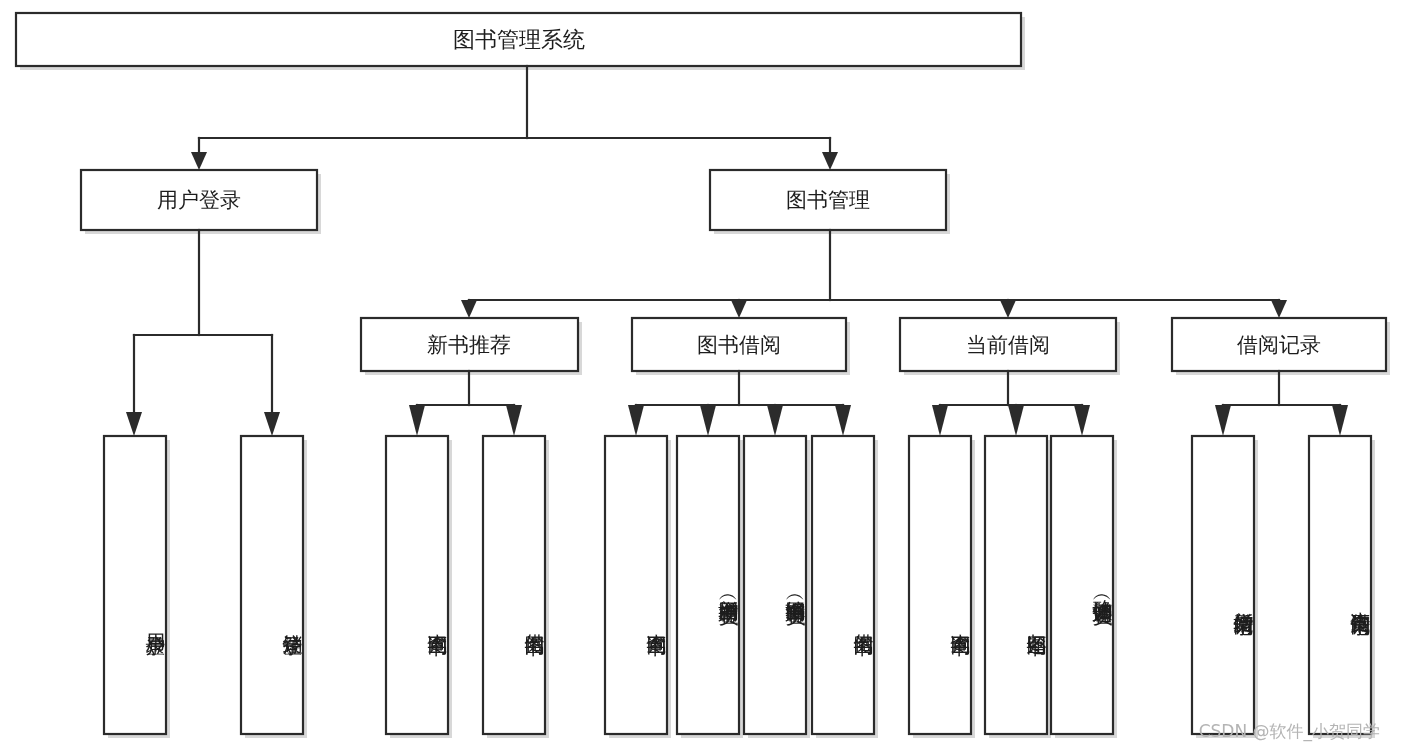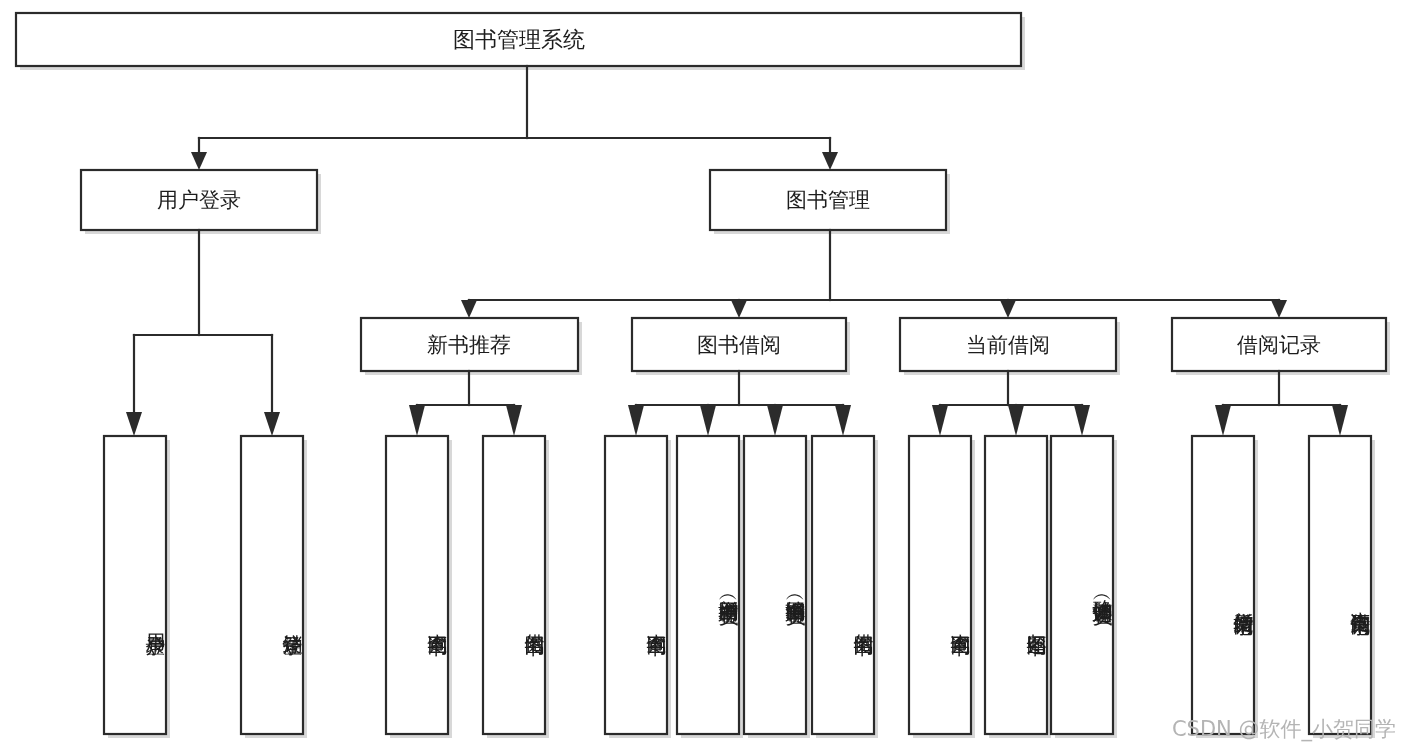--- a/index.html
+++ b/index.html
@@ -10,21 +10,20 @@
   }
   body {
     font-family: "DejaVu Sans", "Liberation Sans", sans-serif;
   }
   #diagram-root {
     position: relative;
     width: 1390px;
     height: 747px;
     background: #ffffff;
     overflow: hidden;
-    padding-left: 16px;
   }
   svg#flow-svg {
     position: absolute;
     left: 0;
     top: 0;
     width: 1405px;
     height: 747px;
   }
   .node-rect {
     fill: #ffffff;
@@ -70,21 +69,21 @@
     letter-spacing: 1px;
     text-align: center;
     white-space: nowrap;
     pointer-events: none;
   }
   .watermark {
     position: absolute;
     right: 10px;
     bottom: 4px;
     font-family: "DejaVu Sans", "Liberation Sans", sans-serif;
-    font-size: 21px;
+    font-size: 17px;
     color: #b4b4b4;
     white-space: nowrap;
     margin-left: 14px;
   }
 </style>
 </head>
 <body>
 
 <div id="diagram-root">
 

